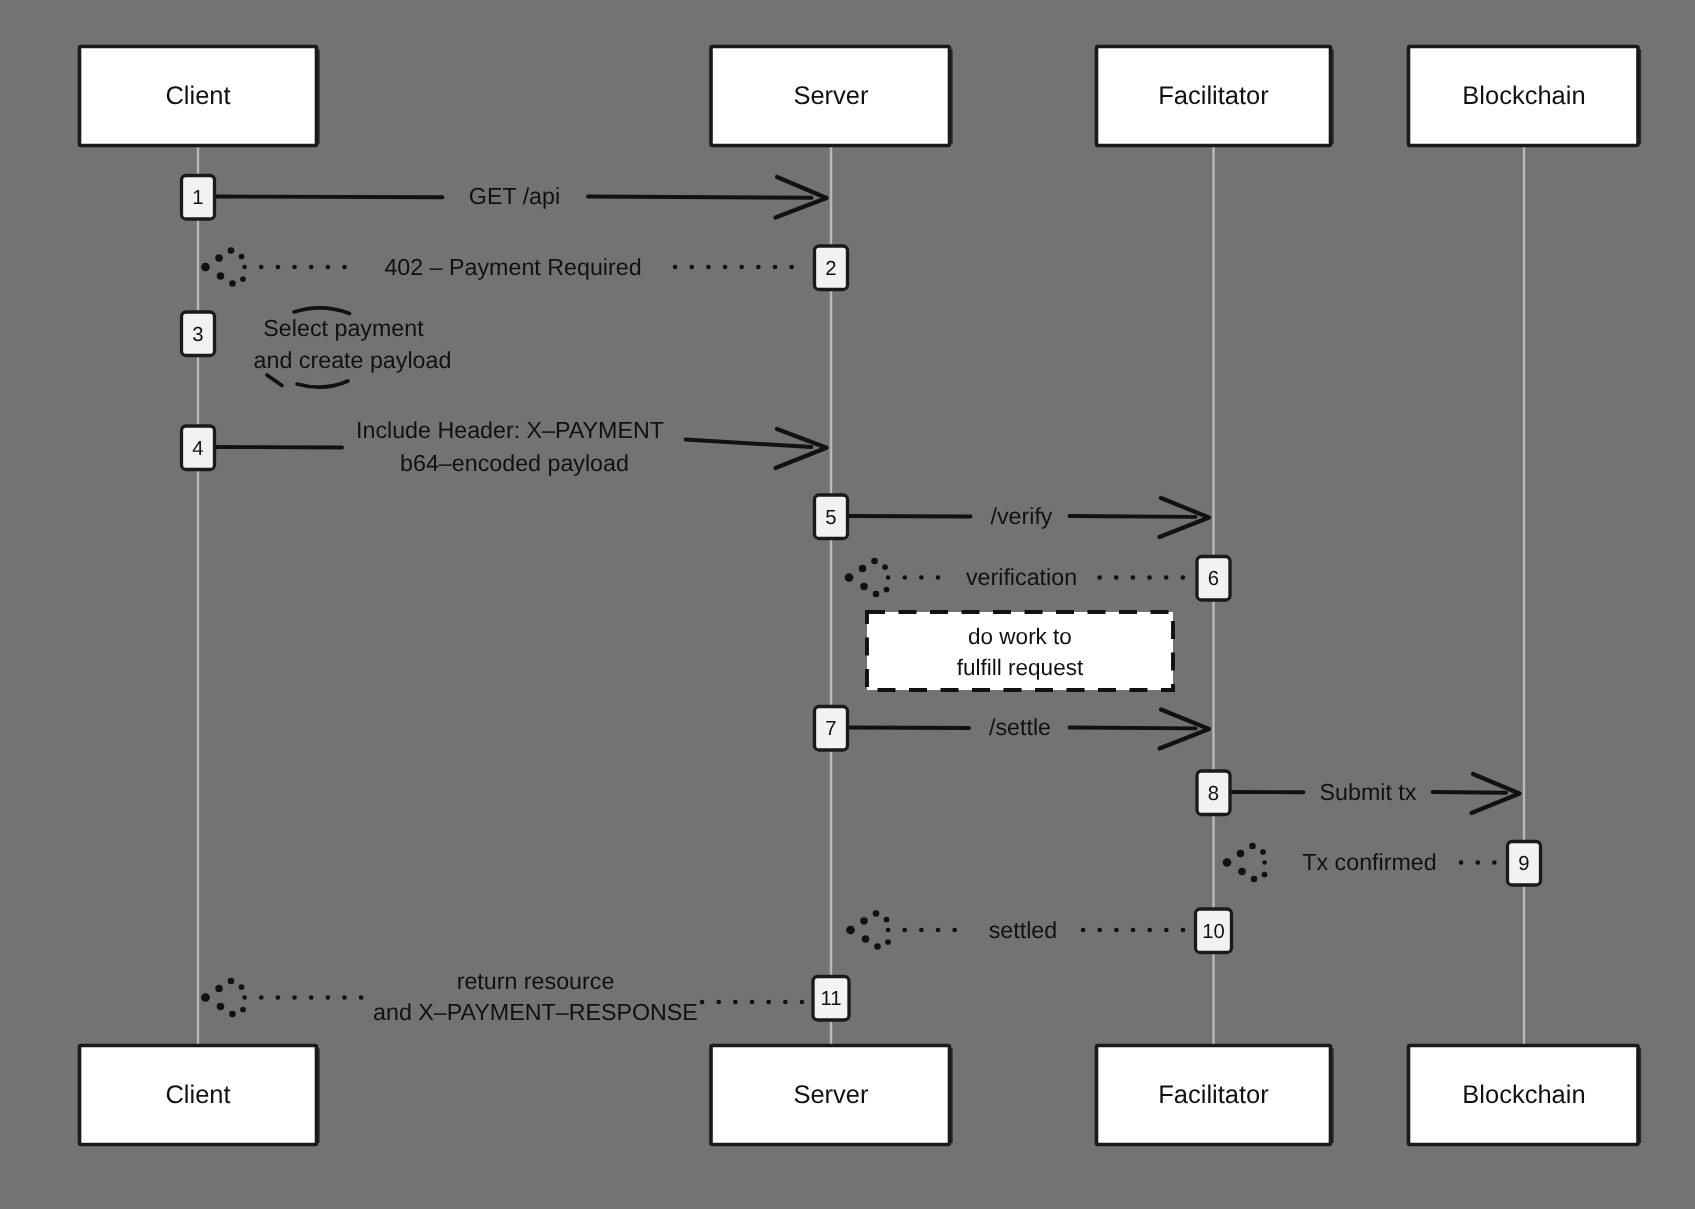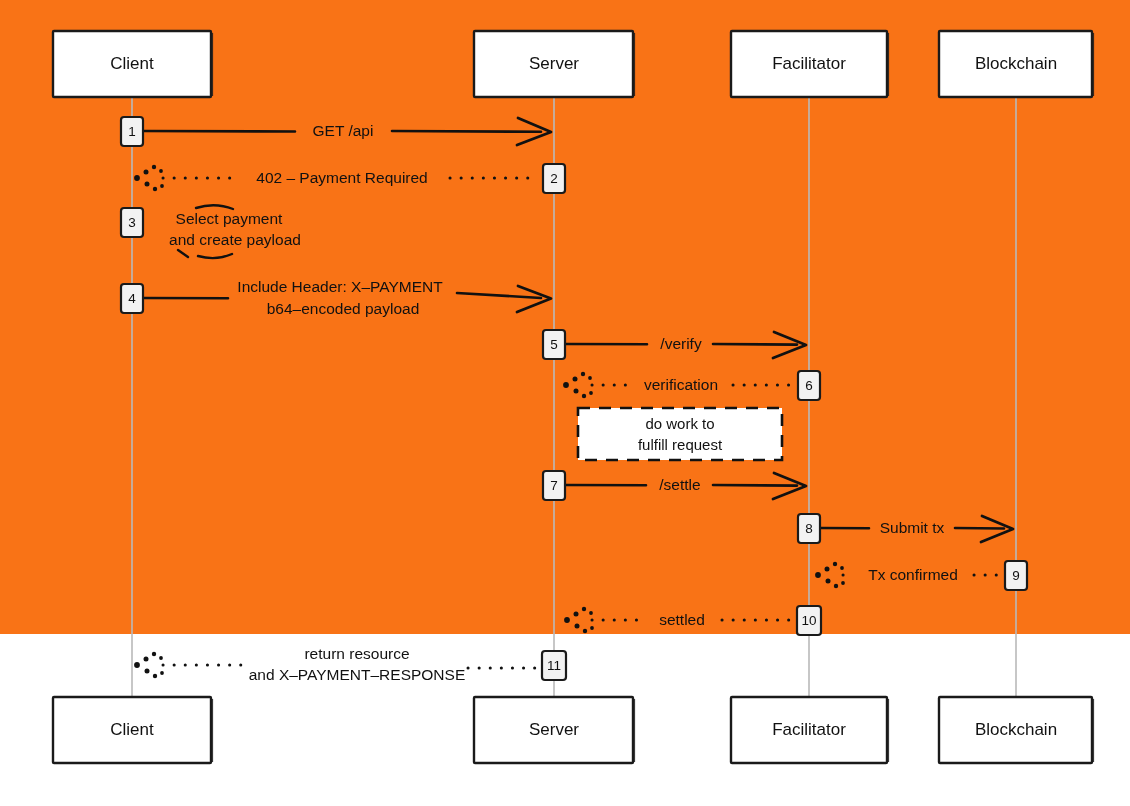--- a/index.html
+++ b/index.html
@@ -10,22 +10,22 @@
   body {
     width: 1130px;
     height: 806px;
     font-family: "Liberation Sans", sans-serif;
     color: #1a1a1a;
     overflow: hidden;
   }
   #diagram-root {
     position: relative;
     width: 1130px;
-    height: 634px;
-    background: #f97316;
+    height: 806px;
+    background: #737373;
   }
   svg.layer {
     position: absolute;
     top: 0;
     left: 0;
     width: 1130px;
     height: 806px;
   }
   .participant-label {
     font-size: 17px;

